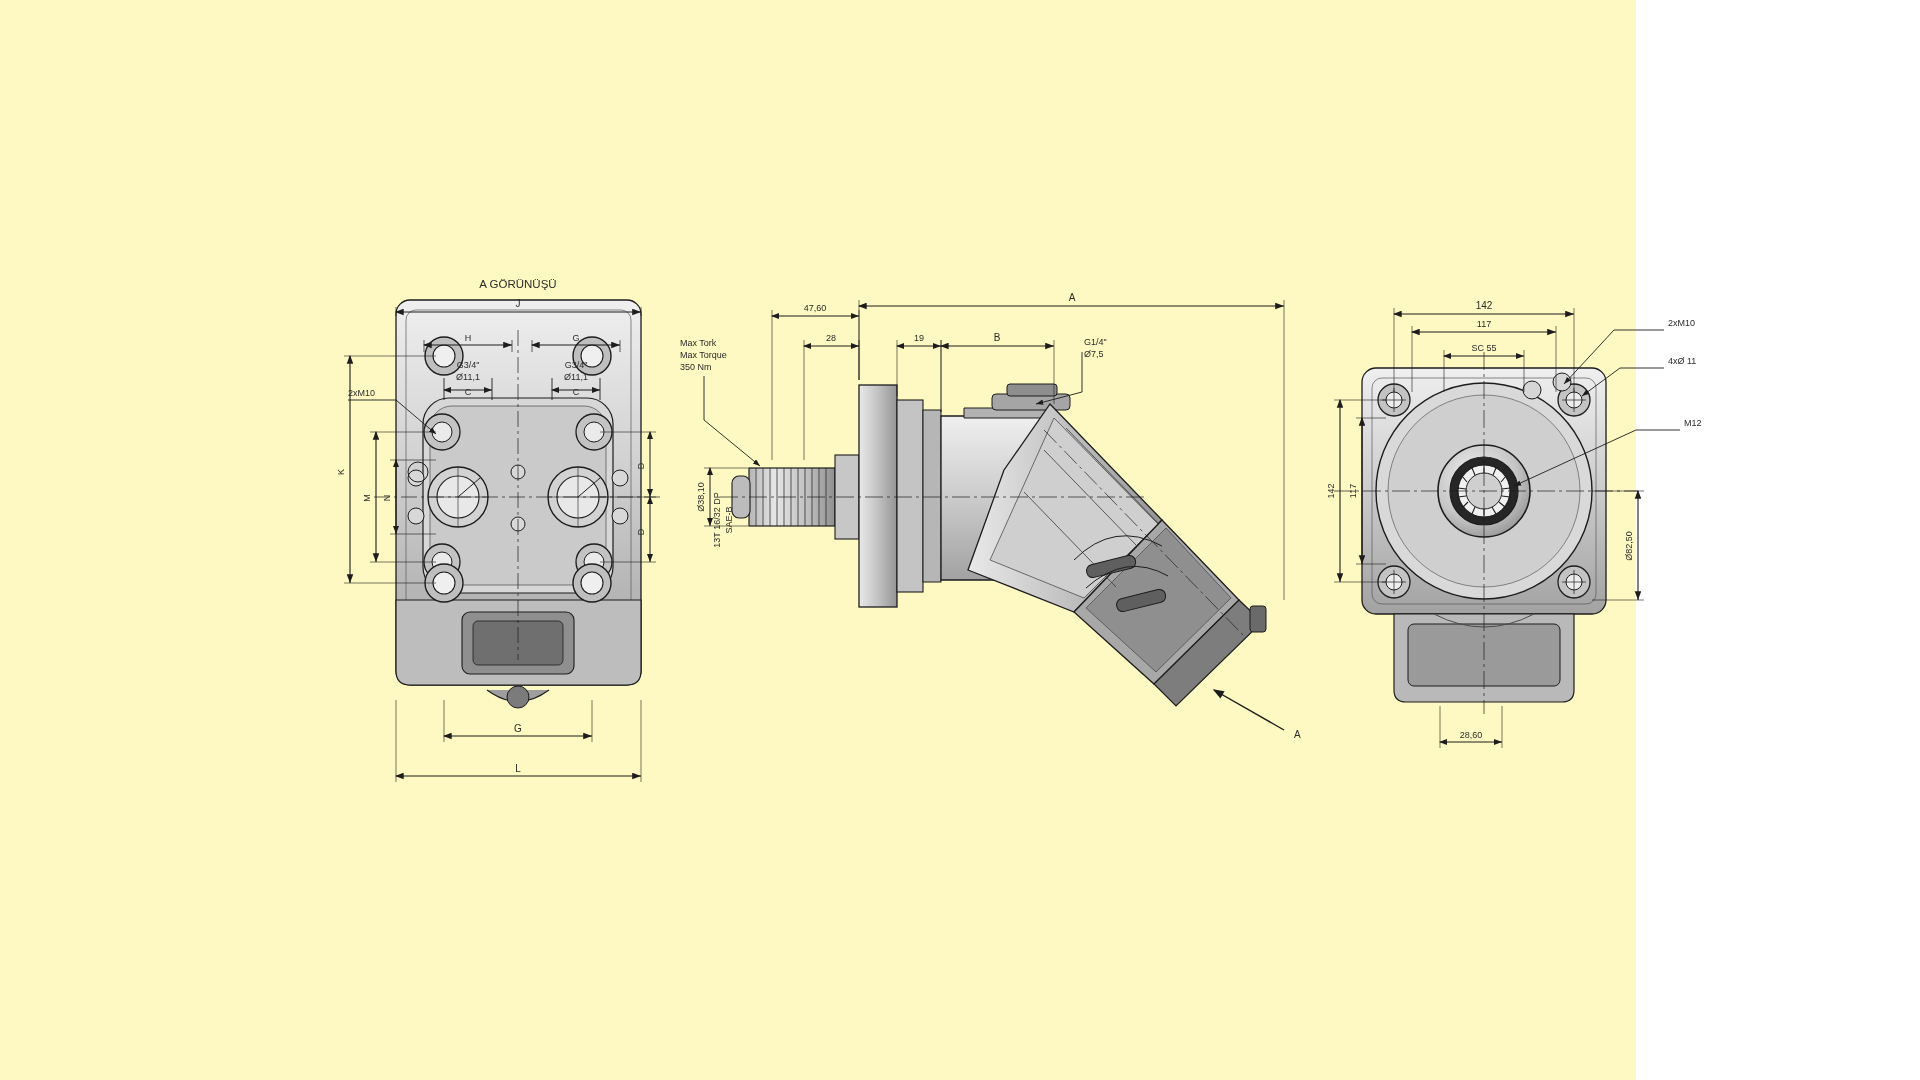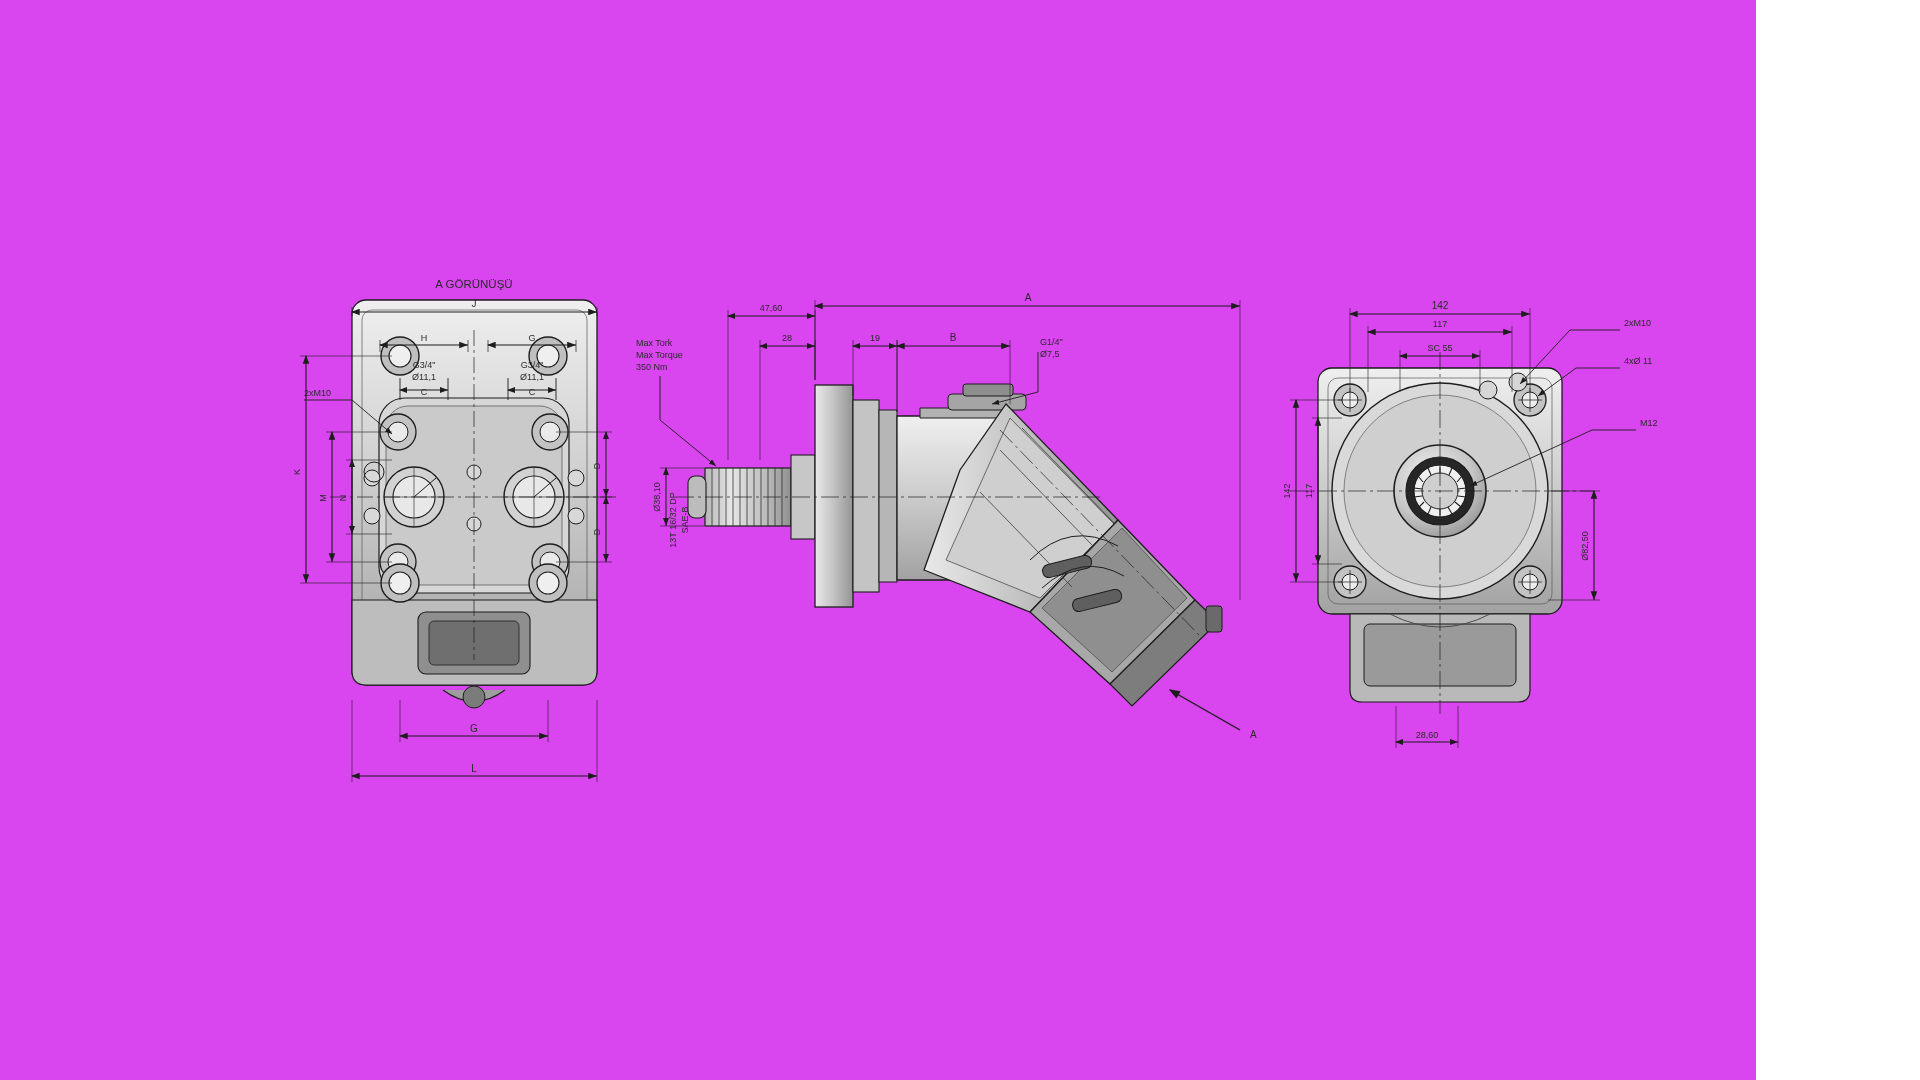--- a/index.html
+++ b/index.html
@@ -1,18 +1,18 @@
 <!DOCTYPE html>
 <html><head>
 <meta charset="utf-8">
 <style>
   html,body{margin:0;padding:0;background:#ffffff;}
   body{width:1920px;height:1080px;overflow:hidden;
        font-family:"Liberation Sans",sans-serif;color:#1a1a1a;}
-  #sheet{position:relative;width:1756px;height:1080px;background:#d946ef;}
+  #sheet{position:relative;width:1592px;height:1080px;background:#fef9c3;padding-left:44px;}
   svg{display:block;}
   .lbl{font-family:"Liberation Sans",sans-serif;fill:#2b2b2b;}
 </style>
 </head>
 <body>
 
 <div id="sheet">
 
 <svg width="1920" height="1080" viewBox="0 0 1920 1080">
 

